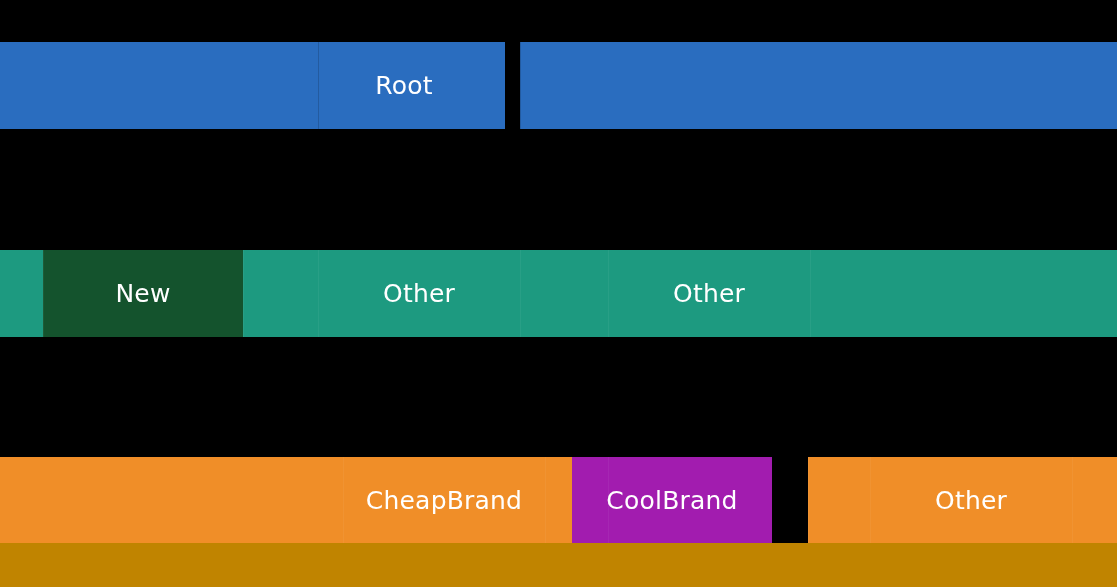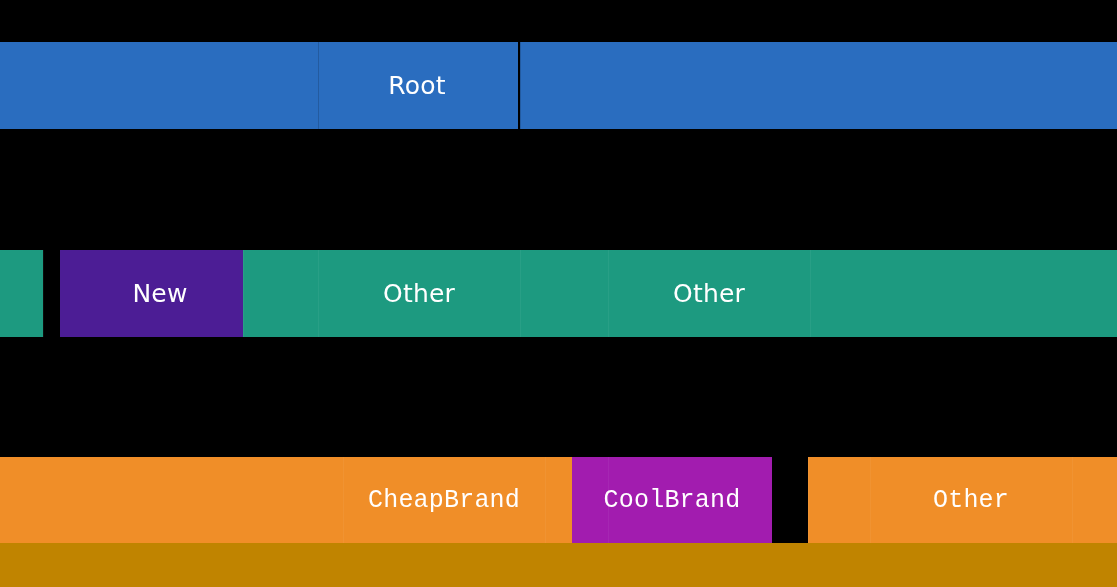--- a/index.html
+++ b/index.html
@@ -55,34 +55,34 @@
   }
 </style>
 </head>
 <body>
 
 <div id="stage" style="background: rgb(0, 0, 0);">
     <div class="level" style="top: 42px; height: 87px;">
       <div class="node" style="left: 0px; width: 318px; background: rgb(42, 109, 191);">
         <span class="node-label"></span>
       </div>
-      <div class="node" style="left: 316px; width: 202px; background: rgb(42, 109, 191);">
+      <div class="node" style="left: 303px; width: 202px; background: rgb(42, 109, 191);">
         <span class="node-label">Root</span>
       </div>
       <div class="seam" style="left: 318px;"></div>
       <div class="node" style="left: 520px; width: 597px; background: rgb(42, 109, 191);">
         <span class="node-label"></span>
       </div>
       <div class="seam" style="left: 520px;"></div>
     </div>
     <div class="level" style="top: 250px; height: 87px;">
       <div class="node" style="left: 0px; width: 43px; background: rgb(29, 154, 128);">
         <span class="node-label"></span>
       </div>
-      <div class="node" style="left: 60px; width: 200px; background: #4c1d95;">
+      <div class="node" style="left: 43px; width: 200px; background: #14532d;">
         <span class="node-label">New</span>
       </div>
       <div class="seam light" style="left: 43px;"></div>
       <div class="node" style="left: 243px; width: 75px; background: rgb(29, 154, 128);">
         <span class="node-label"></span>
       </div>
       <div class="seam light" style="left: 243px;"></div>
       <div class="node" style="left: 318px; width: 202px; background: rgb(29, 154, 128);">
         <span class="node-label">Other</span>
       </div>
@@ -93,21 +93,21 @@
       <div class="seam light" style="left: 520px;"></div>
       <div class="node" style="left: 608px; width: 202px; background: rgb(29, 154, 128);">
         <span class="node-label">Other</span>
       </div>
       <div class="seam light" style="left: 608px;"></div>
       <div class="node" style="left: 810px; width: 307px; background: rgb(29, 154, 128);">
         <span class="node-label"></span>
       </div>
       <div class="seam light" style="left: 810px;"></div>
     </div>
-    <div class="level" style="top: 457px; height: 86px; font-family: Liberation Mono, monospace;">
+    <div class="level" style="top: 457px; height: 86px;">
       <div class="node" style="left: 0px; width: 343px; background: rgb(240, 142, 40);">
         <span class="node-label"></span>
       </div>
       <div class="node" style="left: 343px; width: 202px; background: rgb(240, 142, 40);">
         <span class="node-label">CheapBrand</span>
       </div>
       <div class="seam light" style="left: 343px;"></div>
       <div class="node" style="left: 545px; width: 63px; background: rgb(240, 142, 40);">
         <span class="node-label"></span>
       </div>

